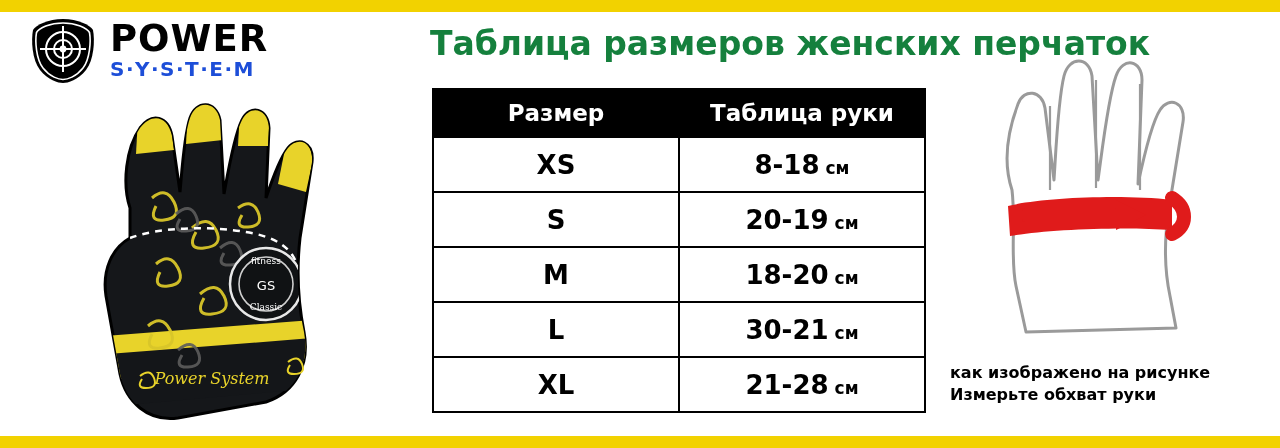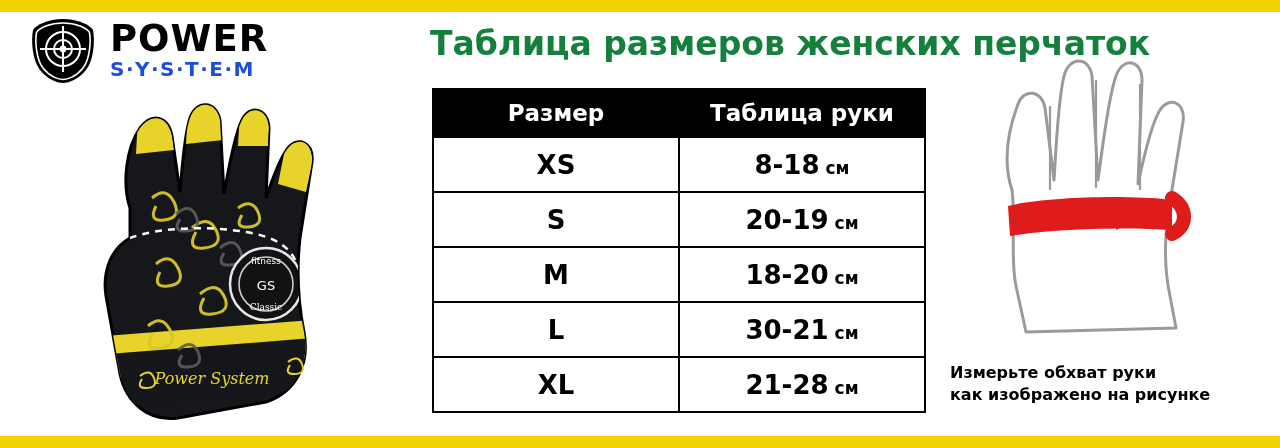--- a/index.html
+++ b/index.html
@@ -296,17 +296,17 @@
 
       <g fill="#e01b1b">
         <rect x="72" y="168" width="96" height="14" rx="3"></rect>
         <path d="M166 160 L196 175 L166 190 Z"></path>
       </g>
       <path d="M222 158 C238 168 238 186 222 194" fill="none" stroke="#e01b1b" stroke-width="14" stroke-linecap="round"></path>
     </svg>
   </div>
 
   <div class="caption">
+    <div>как изображено на рисунке</div>
     <div>Измерьте обхват руки</div>
-    <div>как изображено на рисунке</div>
   </div>
 
 </div>
 
 </body></html>

